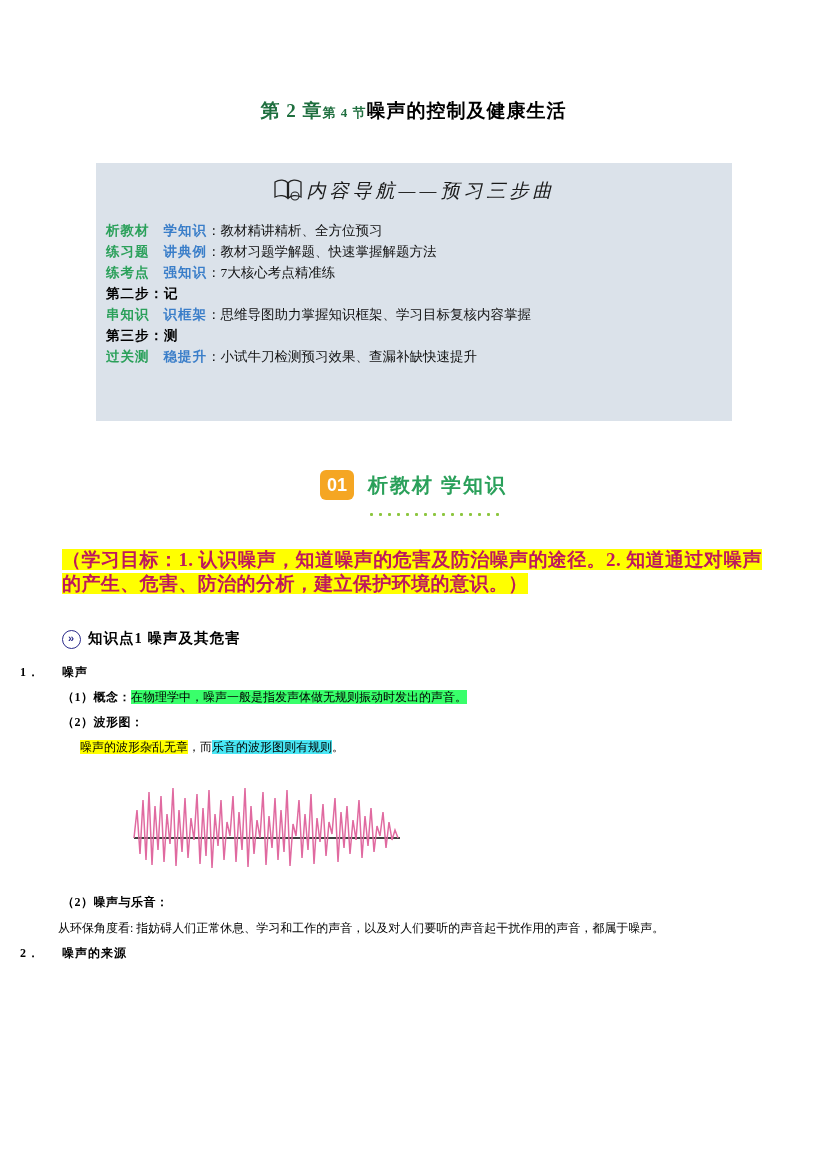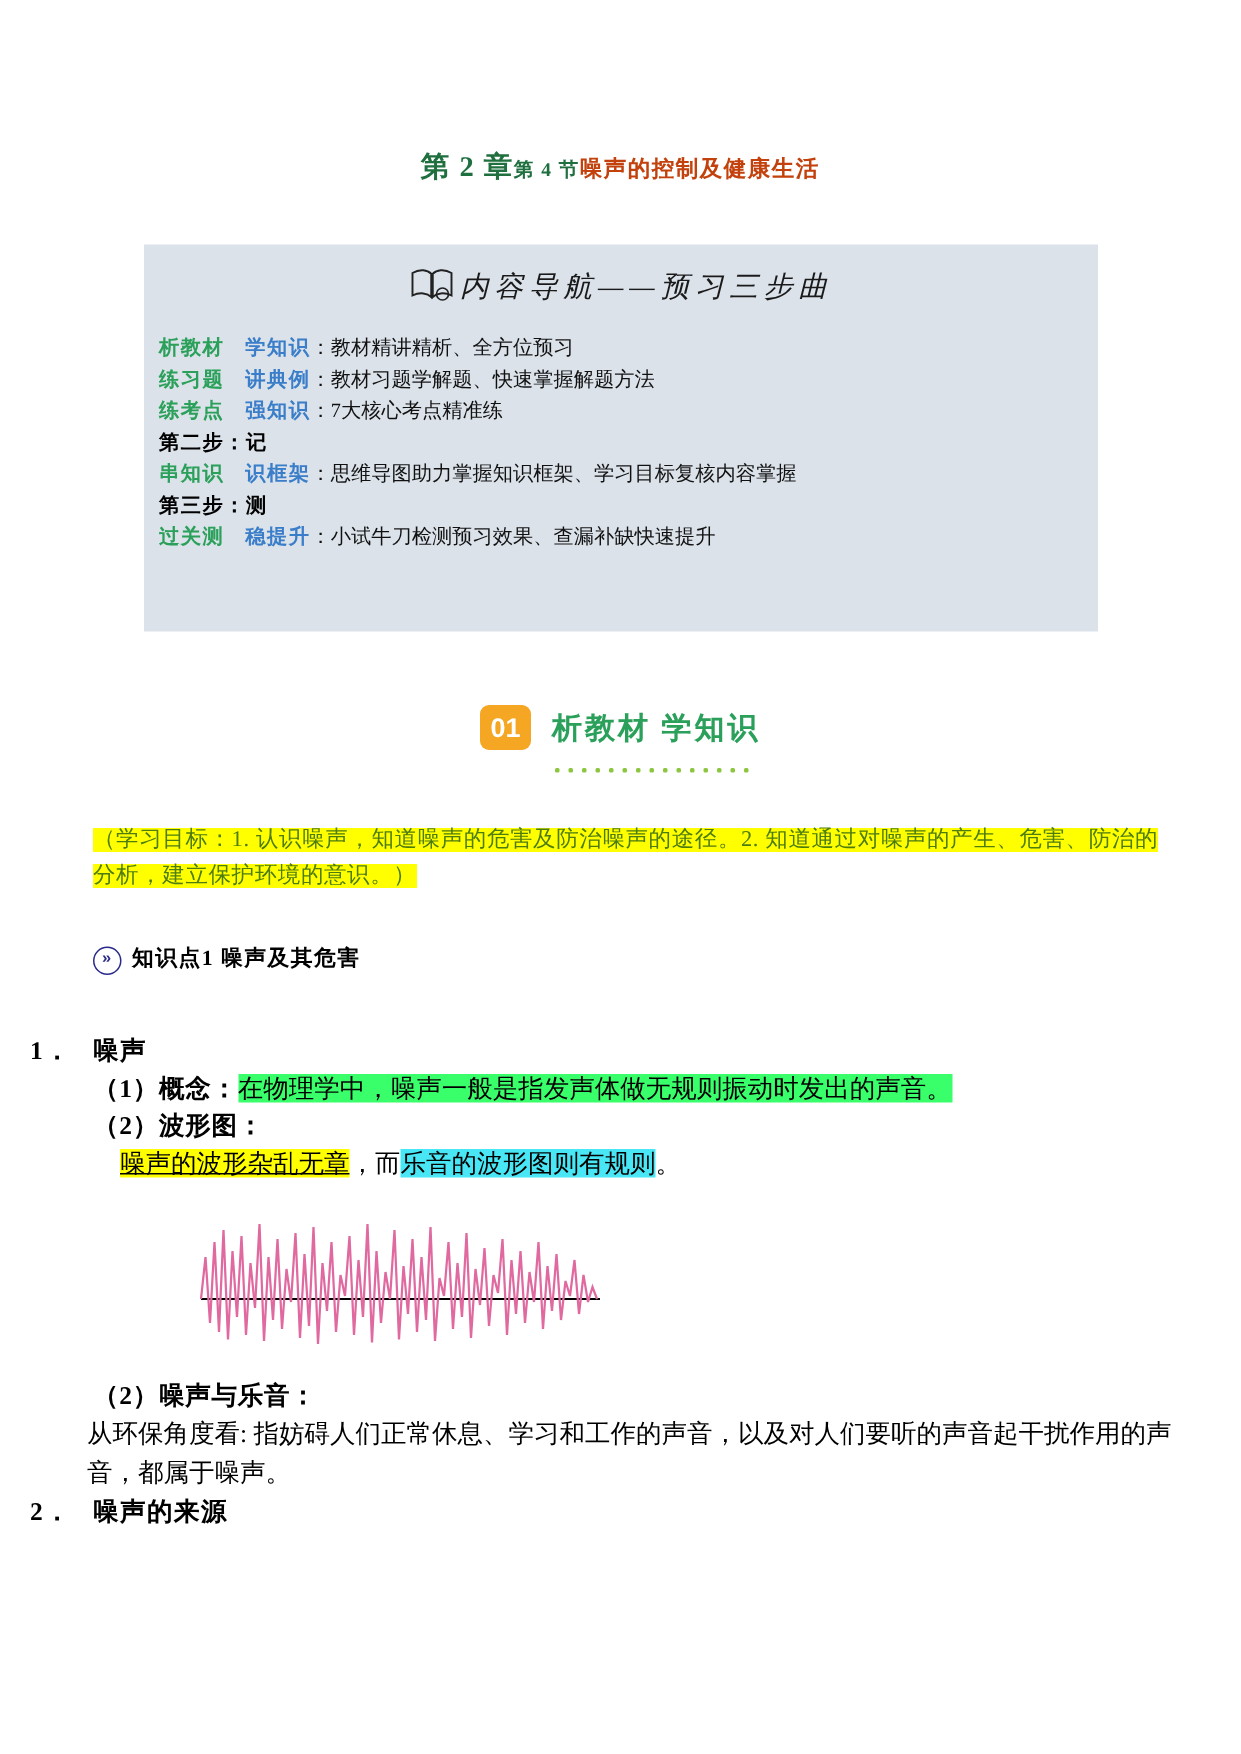--- a/index.html
+++ b/index.html
@@ -38,22 +38,22 @@
   .doc-title .t2 {
     font-family: "Liberation Serif", serif;
     font-weight: bold;
     font-size: 13px;
     color: #1f6f3f;
     letter-spacing: 1px;
   }
   .doc-title .t3 {
     font-family: "Liberation Serif", serif;
     font-weight: bold;
-    font-size: 15px;
-    color: #c2410c;
+    font-size: 19px;
+    color: #000000;
     letter-spacing: 1px;
     margin-top: 12px;
   }
 
   
   .nav-box {
     position: absolute;
     left: 96px;
     top: 163px;
     width: 636px;
@@ -153,24 +153,24 @@
     border-radius: 1px;
     vertical-align: middle;
   }
 
   
   .goal {
     position: absolute;
     left: 62px;
     top: 548px;
     width: 710px;
-    font-size: 15px;
+    font-size: 19px;
     line-height: 24px;
-    font-weight: normal;
-    color: #4d7c0f;
+    font-weight: bold;
+    color: #be185d;
     letter-spacing: 0.4px;
   }
   .goal .hl {
     background: #ffff00;
   }
 
   
   .kp-head {
     position: absolute;
     left: 62px;
@@ -191,39 +191,39 @@
     text-align: center;
     font-family: "Liberation Sans", sans-serif;
     vertical-align: 1px;
     margin-right: 7px;
   }
 
   
   .body-area {
     position: absolute;
     left: 20px;
-    top: 688px;
+    top: 660px;
     width: 790px;
-    font-size: 17px;
+    font-size: 12px;
     line-height: 25px;
   }
   .numbered {
     font-weight: bold;
     letter-spacing: 1px;
   }
   .num-mark {
     display: inline-block;
     width: 42px;
     text-align: left;
     font-family: "Liberation Serif", serif;
   }
   .indent1 { padding-left: 42px; }
   .indent2 { padding-left: 60px; }
   .lbl { font-weight: bold; letter-spacing: 0.5px; }
-  .hl-yellow { background: #ffff00; text-decoration: underline; }
+  .hl-yellow { background: #ffff00; }
   .hl-green  { background: #39ff6b; }
   .hl-cyan   { background: #49e7f5; }
 
   .wave-wrap {
     position: relative;
     height: 120px;
     margin-top: 10px;
   }
   .wave-wrap svg { position: absolute; left: 108px; top: 0; }
 

